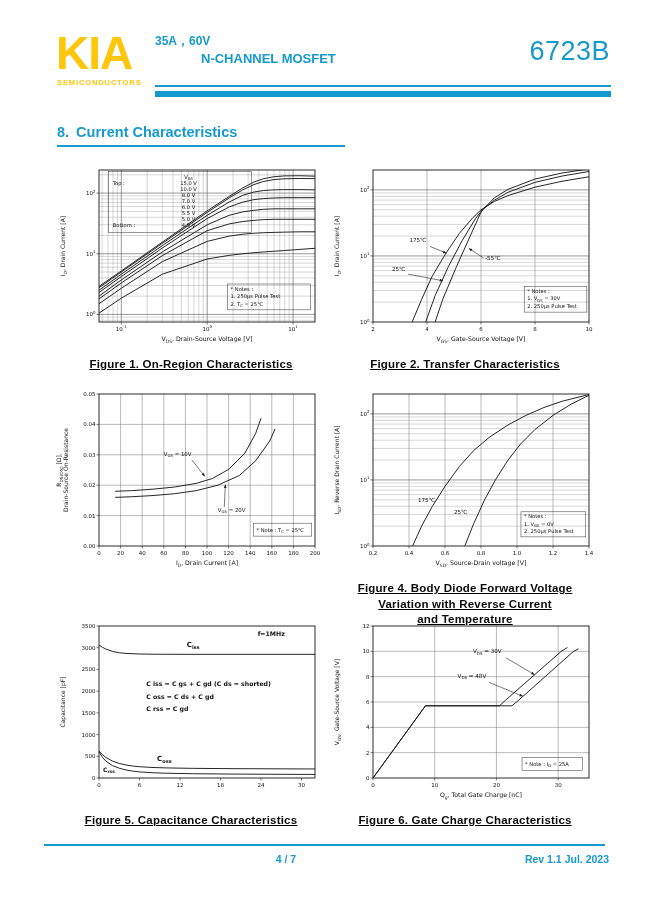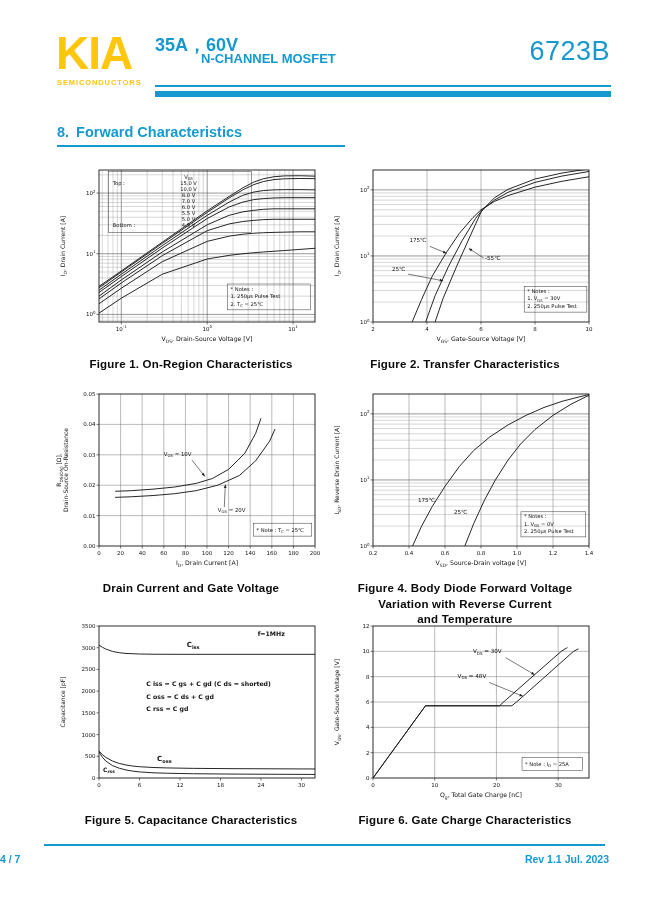--- a/index.html
+++ b/index.html
@@ -1,51 +1,51 @@
 <!DOCTYPE html>
 <html><head>
 <meta charset="utf-8">
 <style>
   html,body{margin:0;padding:0;background:#e8e8e8;}
   .page{position:relative;width:649px;height:917px;background:#ffffff;margin:0 auto;
         font-family:"Liberation Sans","DejaVu Sans",sans-serif;overflow:hidden;}
   .logo{position:absolute;left:56px;top:26px;font-size:46px;font-weight:800;color:#FFC60B;letter-spacing:-1px;}
   .logo-sub{position:absolute;left:57px;top:78px;font-size:7.5px;font-weight:bold;color:#FFC60B;letter-spacing:0.9px;}
-  .rating{position:absolute;left:155px;top:33px;font-size:18px;font-weight:bold;color:#1699CE;}
+  .rating{position:absolute;left:155px;top:33px;font-size:12px;font-weight:bold;color:#1699CE;}
   .device{position:absolute;left:155px;top:51px;font-size:13px;font-weight:bold;color:#1699CE;margin-left:46px;}
   .part{position:absolute;right:39px;top:36px;font-size:27px;font-weight:500;color:#1699CE;letter-spacing:0.5px;}
   .rule-thin{position:absolute;left:155px;top:85px;width:456px;height:2px;background:#1699CE;}
   .rule-thick{position:absolute;left:155px;top:91px;width:456px;height:6px;background:#1699CE;}
   .section-head{position:absolute;left:57px;top:124px;font-size:14.5px;font-weight:bold;color:#1699CE;}
   .section-head .st{margin-left:7px;}
   .section-rule{position:absolute;left:57px;top:145px;width:288px;height:2px;background:#1699CE;}
-  .fig{position:absolute;width:278px;margin:0;text-align:center;}
+  .fig{position:absolute;width:278px;margin:0;text-align:center;text-decoration:underline;}
   .fig svg{display:block;margin:0 auto;}
   figcaption{margin-top:5px;font-weight:bold;font-size:11.5px;line-height:1.35;color:#0a0a0a;letter-spacing:0.2px;}
   .footer-rule{position:absolute;left:44px;top:844px;width:561px;height:2px;background:#1699CE;}
-  .page-num{position:absolute;left:0;top:853px;width:572px;text-align:left;font-size:10.5px;font-weight:bold;color:#1699CE;}
+  .page-num{position:absolute;left:0;top:853px;width:572px;text-align:center;font-size:10.5px;font-weight:bold;color:#1699CE;}
   .rev{position:absolute;right:40px;top:853px;font-size:10.5px;font-weight:bold;color:#1699CE;}
 </style>
 </head>
 <body>
 
 <div class="page">
 
   <div>
     <div class="logo">KIA</div>
     <div class="logo-sub">SEMICONDUCTORS</div>
     <div class="rating">35A，60V</div>
     <div class="device">N-CHANNEL MOSFET</div>
     <div class="part">6723B</div>
     <div class="rule-thin"></div>
     <div class="rule-thick"></div>
   </div>
 
   <div class="section-head">
-    <span>8.</span><span class="st">Forward Characteristics</span>
+    <span>8.</span><span class="st">Current Characteristics</span>
   </div>
   <div class="section-rule"></div>
 
   <figure class="fig" style="left:52px;top:162px">
     <svg width="272" height="190" viewBox="0 0 272 190">
         <defs>
           <clipPath id="clip0">
             <rect x="44" y="8" width="216" height="152"></rect>
           </clipPath>
         </defs>
@@ -271,21 +271,20 @@
         <text x="108.8" y="69.712" font-size="5.4" fill="#111" text-anchor="start" font-family="&quot;DejaVu Sans&quot;,&quot;Liberation Sans&quot;,sans-serif"><tspan>V</tspan><tspan font-size="3.89" dy="1.35">GS</tspan><tspan dy="-1.35"> = 10V</tspan></text>
         <line x1="136.88" y1="73.968" x2="149.84" y2="90.384" stroke="#222" stroke-width="0.6"></line>
         <polygon points="149.84,90.384 148.83204529057812,86.84789659317572 146.63437354708455,88.58290060119698" fill="#222"></polygon>
         <text x="162.8" y="125.648" font-size="5.4" fill="#111" text-anchor="start" font-family="&quot;DejaVu Sans&quot;,&quot;Liberation Sans&quot;,sans-serif"><tspan>V</tspan><tspan font-size="3.89" dy="1.35">GS</tspan><tspan dy="-1.35"> = 20V</tspan></text>
         <line x1="169.27999999999997" y1="121.088" x2="170.35999999999999" y2="98.59200000000001" stroke="#222" stroke-width="0.6"></line>
         <polygon points="170.35999999999999,98.59200000000001 168.7985693537105,101.92095394032842 171.59534817363516,102.05522319377431" fill="#222"></polygon>
         <rect x="198.44" y="137.2" width="58.32000000000001" height="12.920000000000002" fill="none" stroke="#333" stroke-width="0.5"></rect>
         <text x="201.44" y="145.56" font-size="5.2" fill="#111" text-anchor="start" font-family="&quot;DejaVu Sans&quot;,&quot;Liberation Sans&quot;,sans-serif"><tspan>* Note : T</tspan><tspan font-size="3.74" dy="1.30">C</tspan><tspan dy="-1.30"> = 25℃</tspan></text>
       </svg>
     <figcaption>
-      <div>Drain Current and Gate Voltage</div>
     </figcaption>
   </figure>
 
   <figure class="fig" style="left:326px;top:386px">
     <svg width="272" height="190" viewBox="0 0 272 190">
         <defs>
           <clipPath id="clip3">
             <rect x="44" y="8" width="216" height="152"></rect>
           </clipPath>
         </defs>

